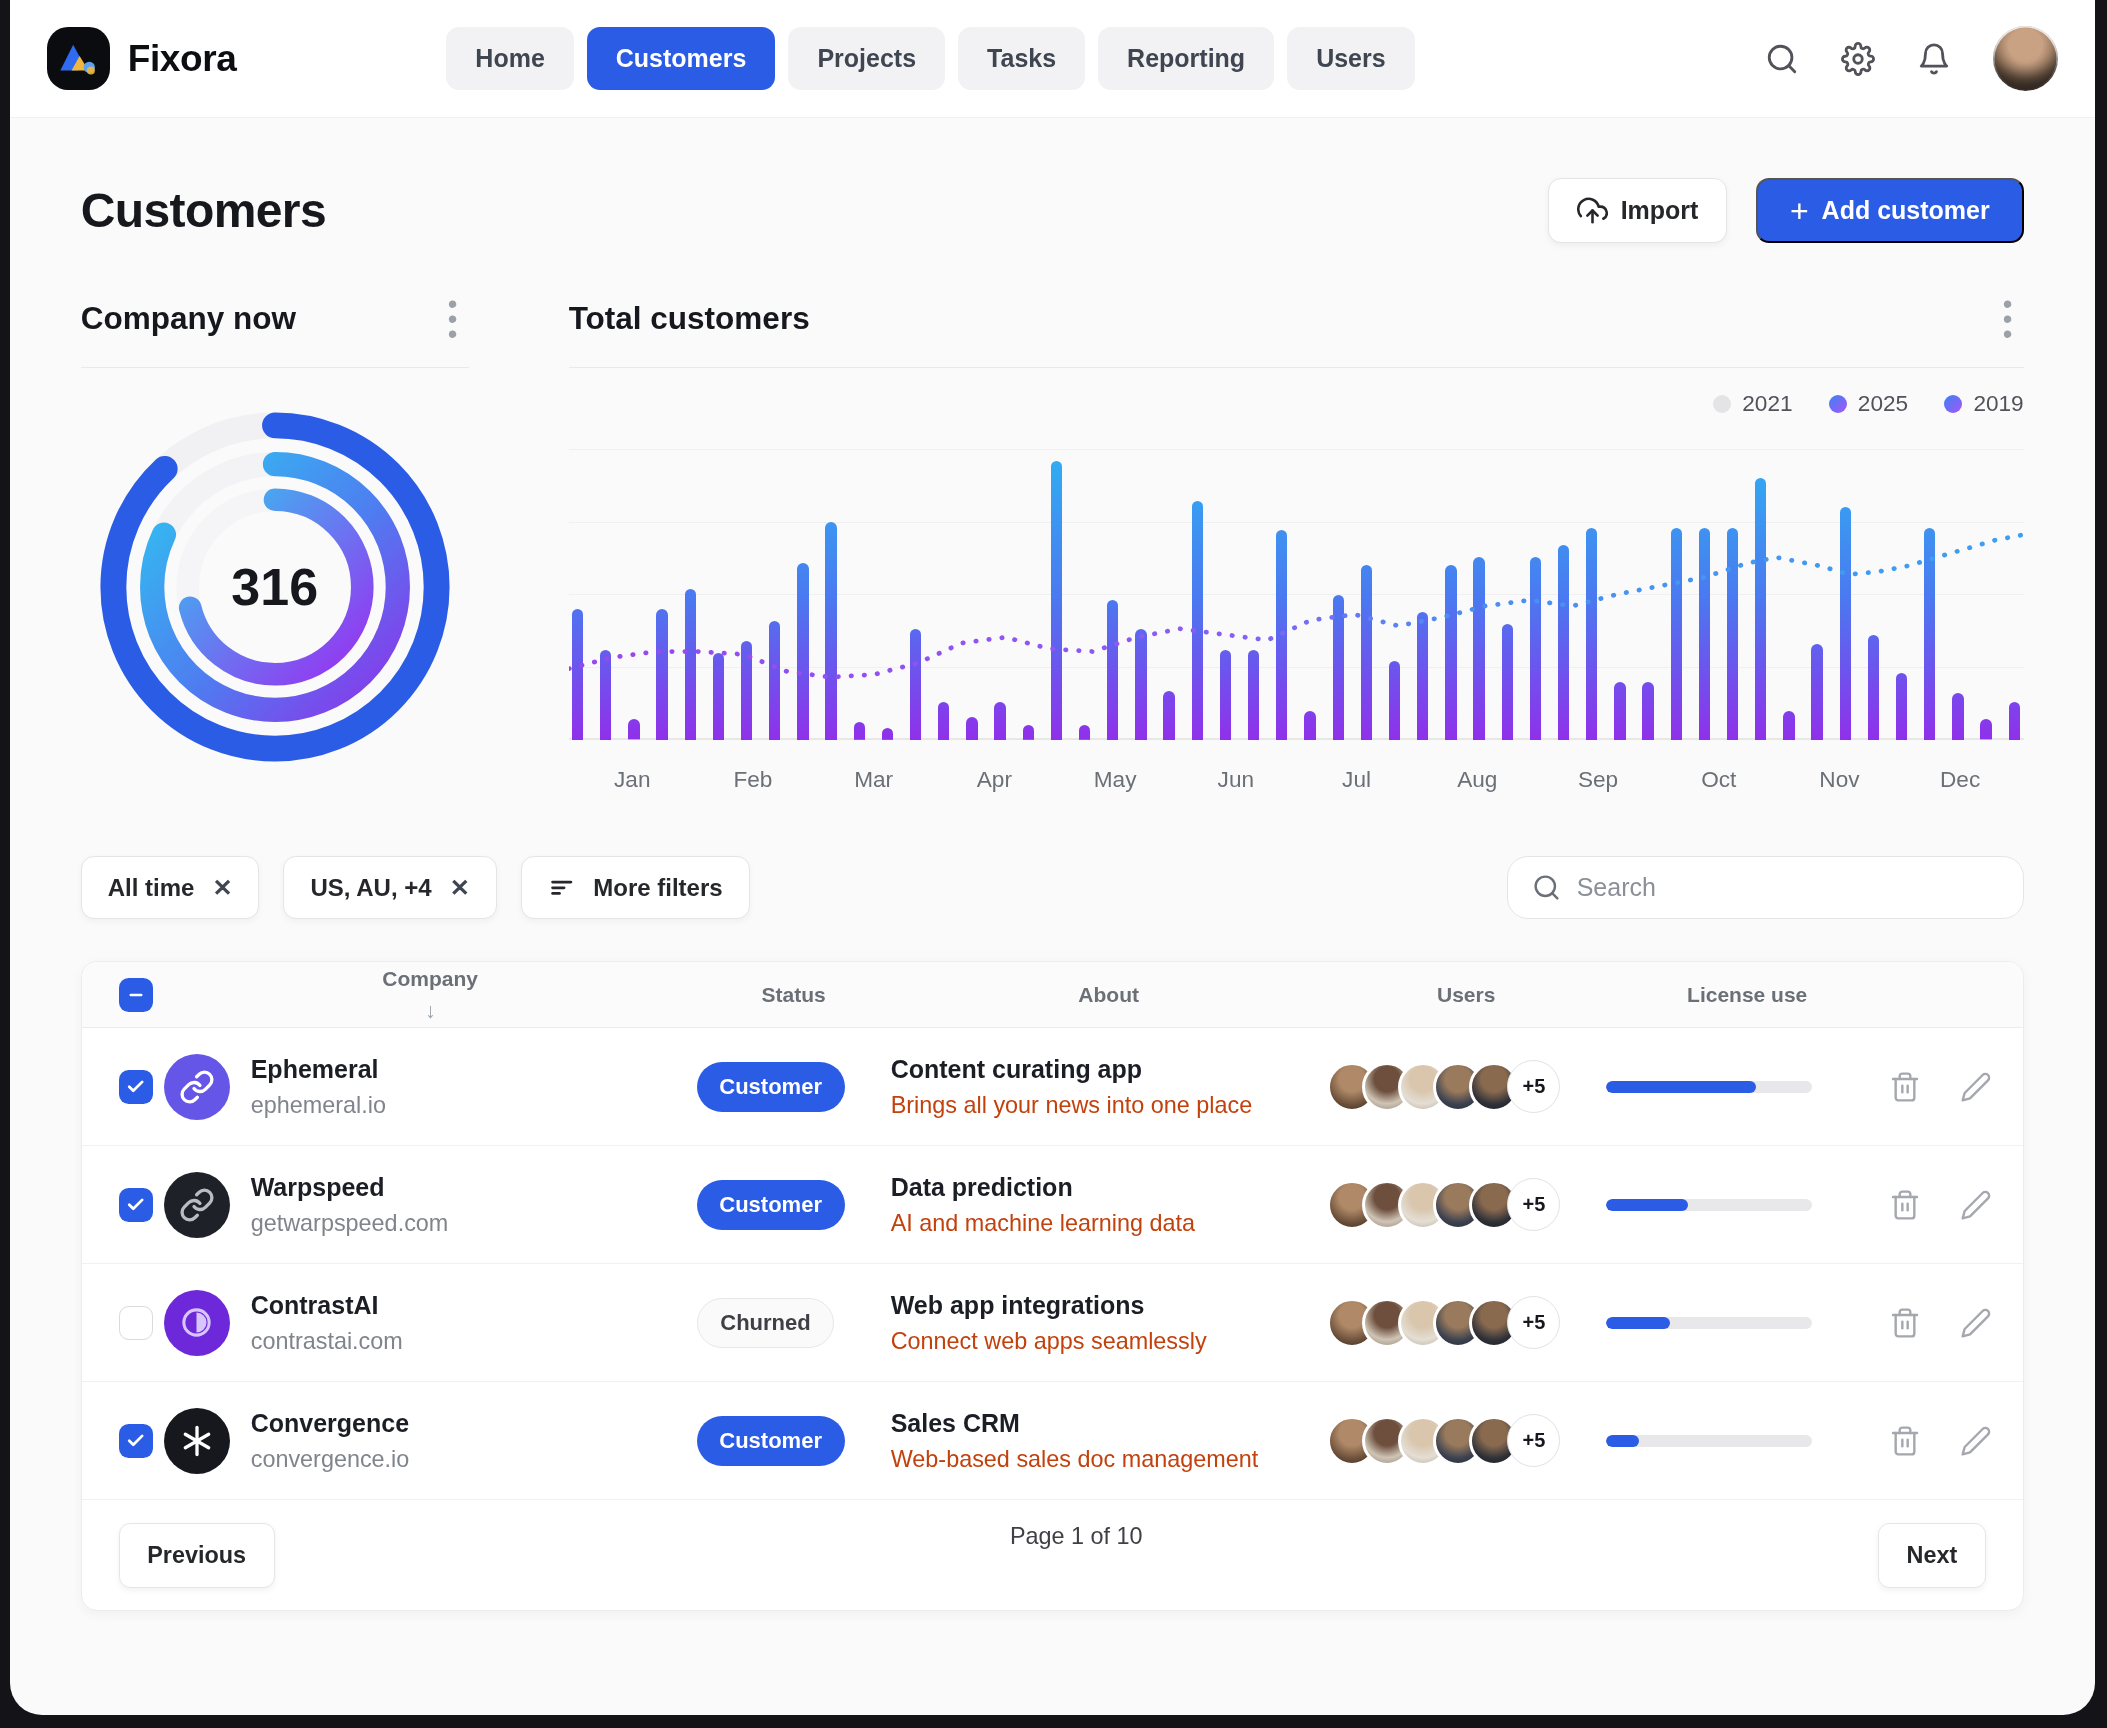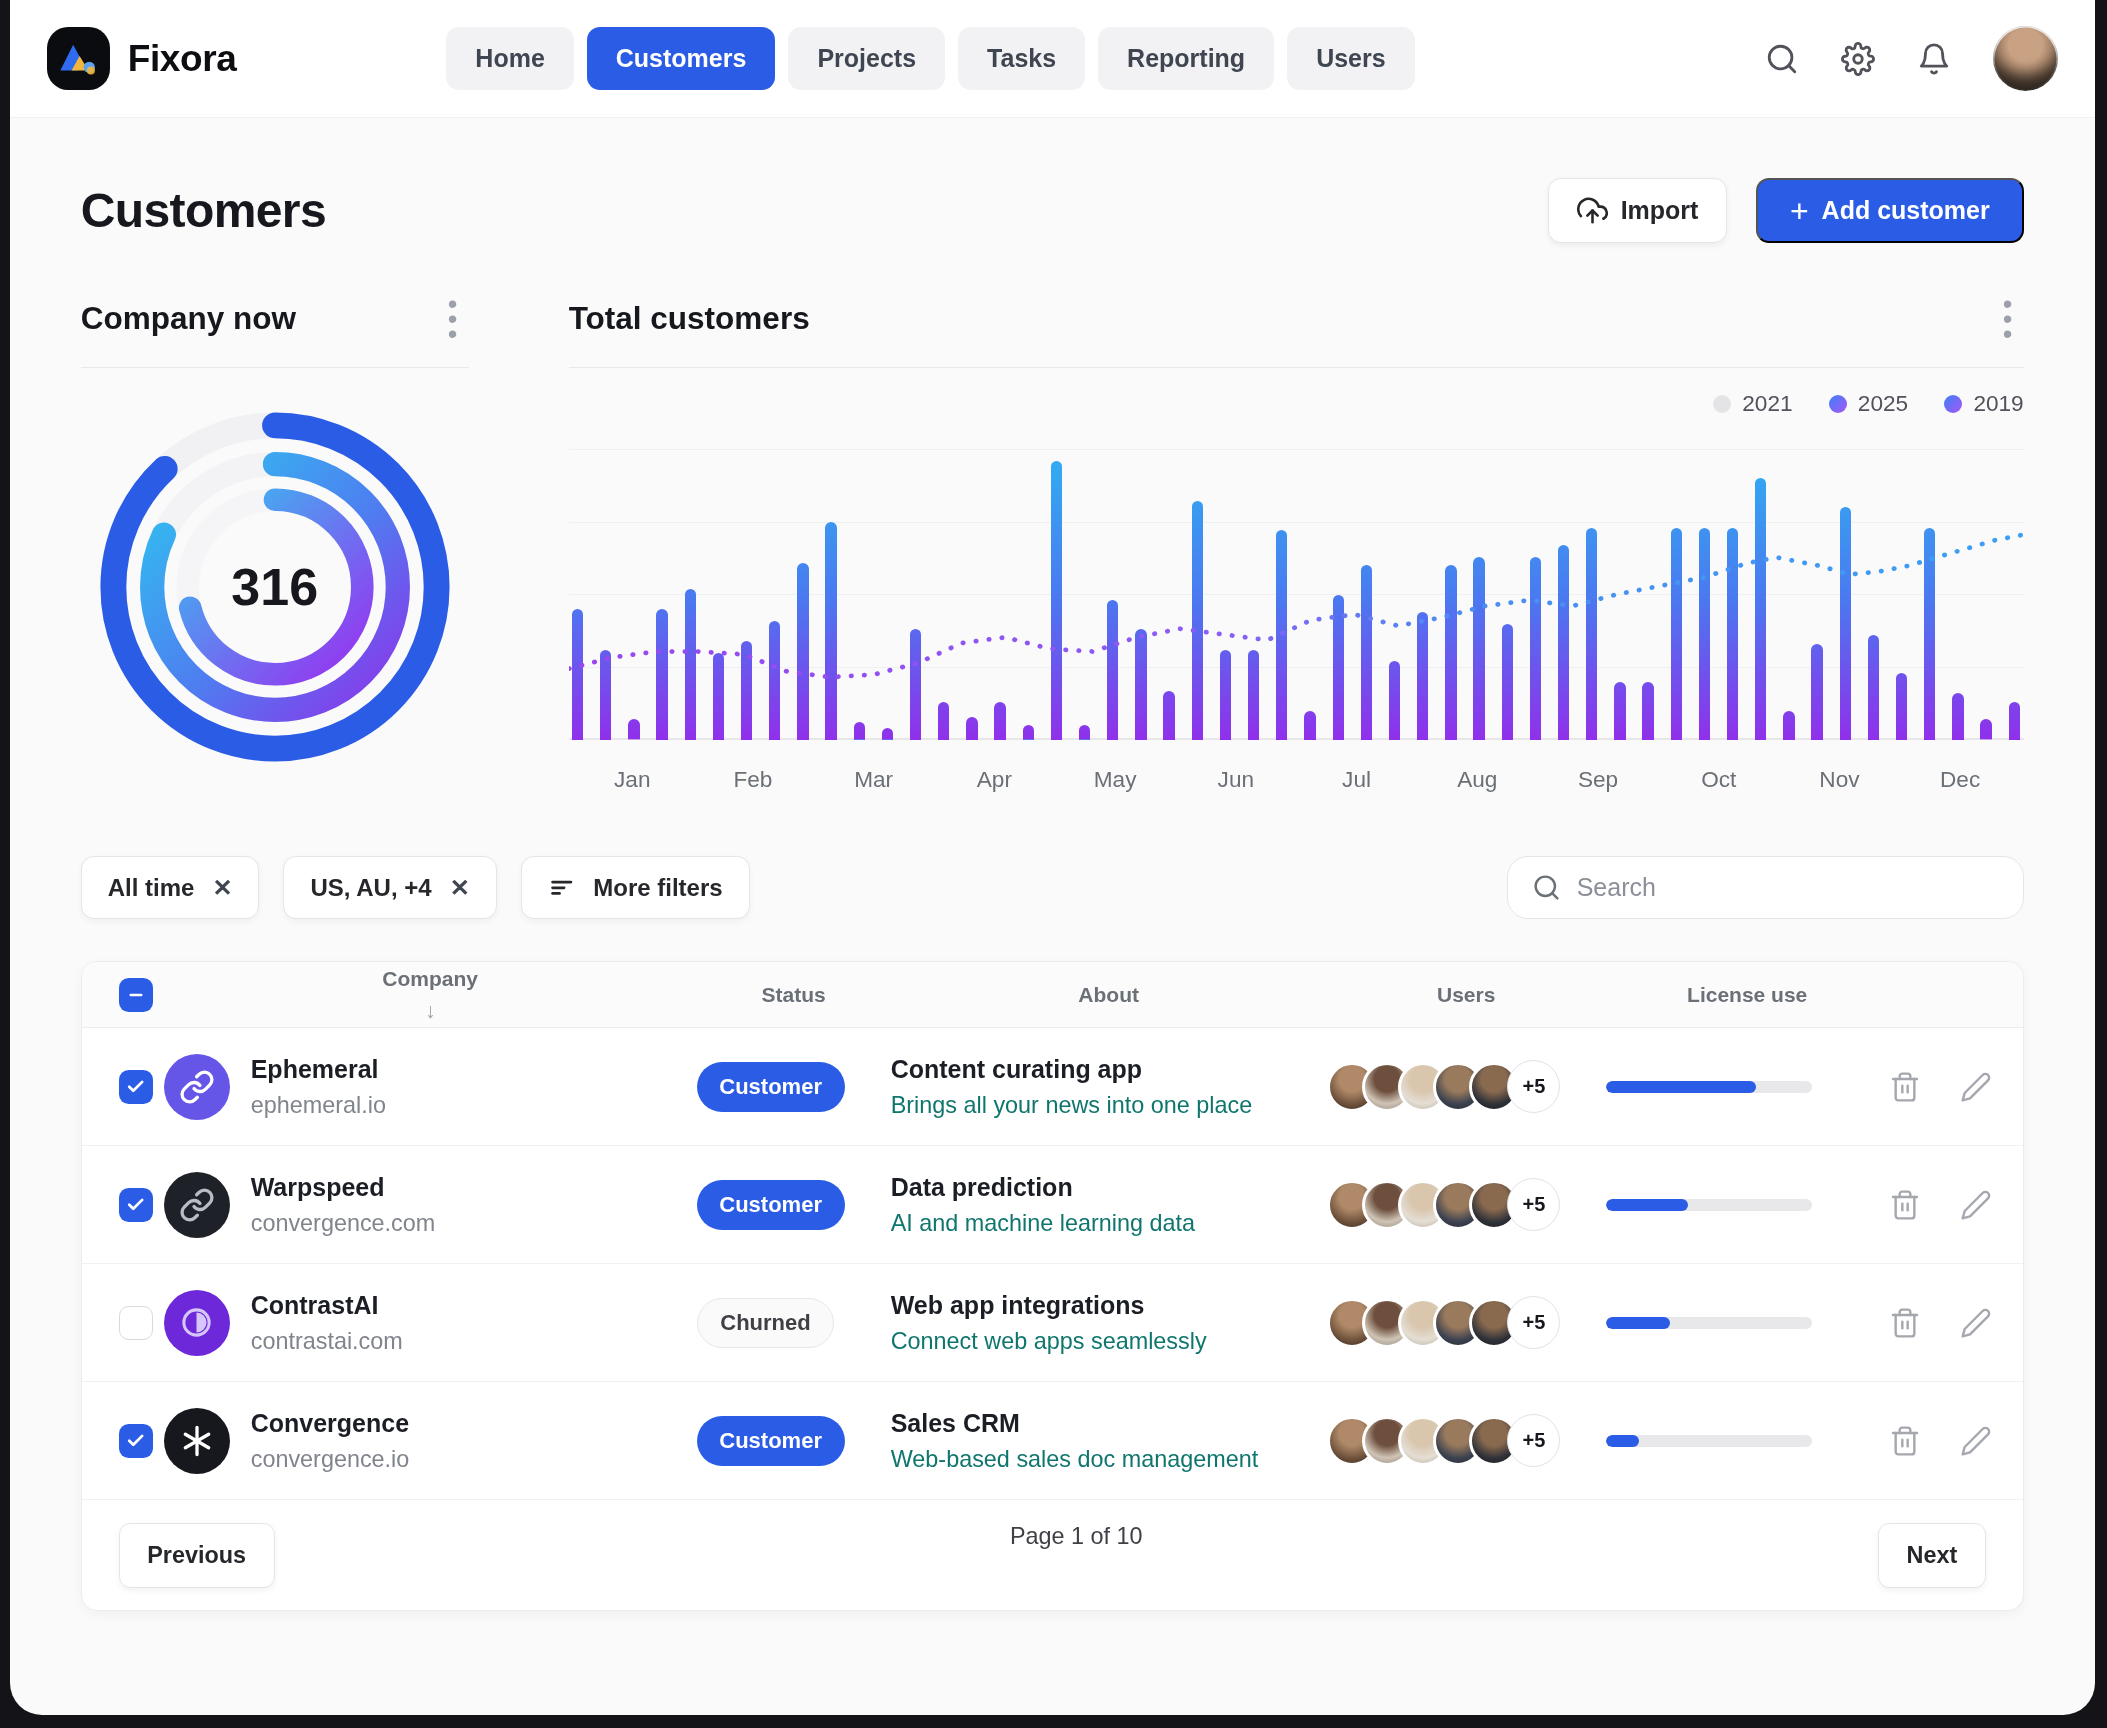--- a/index.html
+++ b/index.html
@@ -101,21 +101,21 @@
   .company-cell { display:flex; align-items:center; gap:21px; }
   .logo-circ { width:66px; height:66px; border-radius:50%; display:flex; align-items:center;
                justify-content:center; flex:none; }
   .cname { font-size:25px; font-weight:700; color:#1b1e25; }
   .cdomain { font-size:23.4px; color:#80848c; margin-top:8px; }
   .badge { display:inline-flex; align-items:center; height:50px; padding:0 22.6px;
            border-radius:25px; font-size:22px; font-weight:600; }
   .badge.customer { background:var(--accent); color:#fff; }
   .badge.churned { background:#fafafa; color:#3f3f46; border:0.8px solid #e7e7ea; }
   .about-t { font-size:25px; font-weight:700; color:#1b1e25; }
-  .about-s { font-size:23.4px; color:#0f766e; margin-top:8px; }
+  .about-s { font-size:23.4px; color:#c2410c; margin-top:8px; }
   .avatars { display:flex; align-items:center; }
   .av { width:50px; height:50px; border-radius:50%; border:3.2px solid #fff; margin-left:-14.5px;
         background:#cbb9a6; }
   .av:first-child { margin-left:0; }
   .av.a1 { background:radial-gradient(circle at 50% 32%, #b08a68 0 34%, #6b4f3a 70%, #32271d 100%); }
   .av.a2 { background:radial-gradient(circle at 50% 32%, #6e4f3e 0 34%, #cfc4b5 66%, #8d8274 100%); }
   .av.a3 { background:radial-gradient(circle at 50% 32%, #d9c6ad 0 34%, #e4ded4 66%, #b7ab99 100%); }
   .av.a4 { background:radial-gradient(circle at 50% 32%, #9a7a5c 0 34%, #3c4250 68%, #23262e 100%); }
   .av.a5 { background:radial-gradient(circle at 50% 32%, #8a6a4f 0 34%, #2f3138 68%, #191a1f 100%); }
   .av.more { background:#ffffff; border:1.6px solid #e2e2e6; margin-left:-11.3px; display:flex;
@@ -473,21 +473,21 @@
             </div>
     <div class="company-cell">
       <div class="logo-circ" style="background:#1e2127">
                 <svg width="36" height="36" viewBox="0 0 24 24" fill="none" stroke="#b9bcc2" stroke-width="2.2" stroke-linecap="round" stroke-linejoin="round">
                   <path d="M10 13a5 5 0 0 0 7.54.54l3-3a5 5 0 0 0-7.07-7.07l-1.72 1.71"></path>
                   <path d="M14 11a5 5 0 0 0-7.54-.54l-3 3a5 5 0 0 0 7.07 7.07l1.71-1.71"></path>
                 </svg>
               </div>
       <div>
         <div class="cname">Warpspeed</div>
-        <div class="cdomain">convergence.com</div>
+        <div class="cdomain">getwarpspeed.com</div>
       </div>
     </div>
     <div><span class="badge customer">Customer</span></div>
     <div>
       <div class="about-t">Data prediction</div>
       <div class="about-s">AI and machine learning data</div>
     </div>
     <div class="avatars">
       <span class="av a1"></span>
       <span class="av a2"></span>

